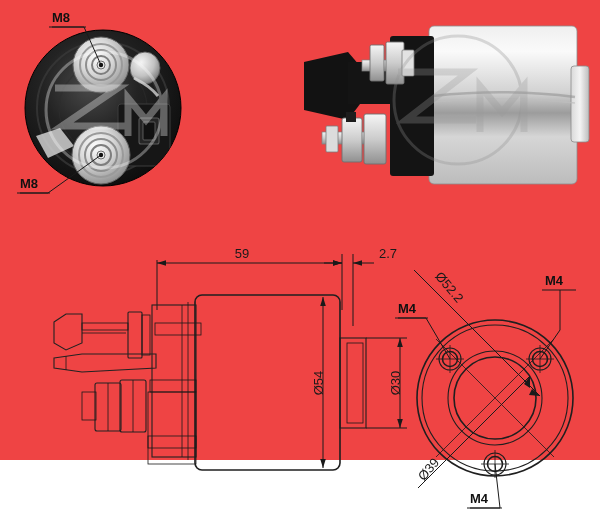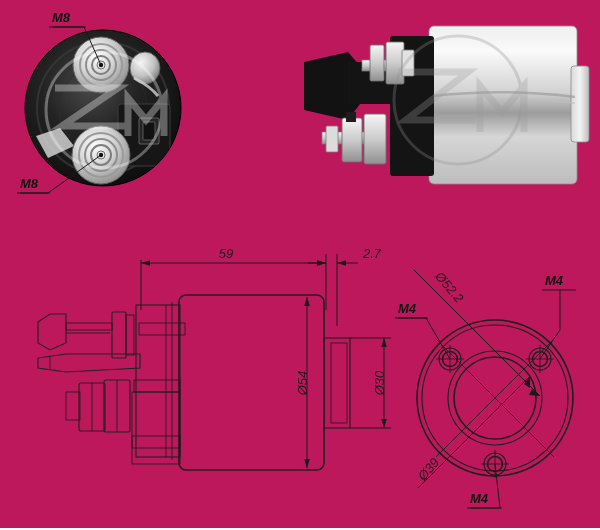--- a/index.html
+++ b/index.html
@@ -1,18 +1,18 @@
 <!DOCTYPE html>
 <html><head>
 <meta charset="utf-8">
 <title>Solenoid Technical Drawing</title>
 <style>
   html,body{margin:0;padding:0;background:#ffffff;}
   body{width:600px;height:530px;overflow:hidden;font-family:"Liberation Sans",sans-serif;}
-  #sheet{position:relative;width:600px;height:528px;background:#be185d;font-style:italic;}
+  #sheet{position:relative;width:600px;height:460px;background:#ef4444;}
   .panel{position:absolute;}
   svg{display:block;}
   .dimtxt{font-family:"Liberation Sans",sans-serif;font-size:13px;fill:#1a1a1a;}
   .lbltxt{font-family:"Liberation Sans",sans-serif;font-size:13px;font-weight:bold;fill:#111111;}
   .photolbl{font-family:"Liberation Sans",sans-serif;font-size:13px;font-weight:bold;fill:#111111;}
   .ln{stroke:#1a1a1a;stroke-width:1;fill:none;}
   .lnthin{stroke:#1a1a1a;stroke-width:0.8;fill:none;}
   .lnmed{stroke:#222;stroke-width:1.1;fill:none;}
   .face{fill:none;stroke:#1f1f1f;stroke-width:1.6;}
   .face2{fill:none;stroke:#1f1f1f;stroke-width:1.1;}
@@ -152,21 +152,21 @@
       </g>
 
       <g opacity="0.30">
         <circle cx="168" cy="100" r="64" fill="none" stroke="#8e8e8e" stroke-width="3"></circle>
         <path d="M108 72 L178 72 L116 120 L186 120" fill="none" stroke="#9a9a9a" stroke-width="7"></path>
         <path d="M190 132 L190 86 L212 112 L234 86 L234 132" fill="none" stroke="#9a9a9a" stroke-width="7"></path>
       </g>
     </svg>
   </div>
 
-  <div class="panel" style="left:0px;top:240px;width:390px;height:290px;padding-left:36px;">
+  <div class="panel" style="left:16px;top:240px;width:390px;height:290px;padding-left:36px;">
     <svg width="390" height="290" viewBox="0 0 390 290">
 
       <g>
         <line class="ln" x1="105" y1="20" x2="105" y2="70"></line>
         <line class="ln" x1="290" y1="14" x2="290" y2="70"></line>
         <line class="ln" x1="105" y1="23" x2="290" y2="23"></line>
         <path d="M105 23 L114 20.2 L114 25.8 Z" fill="#1a1a1a"></path>
         <path d="M290 23 L281 20.2 L281 25.8 Z" fill="#1a1a1a"></path>
         <text class="dimtxt" x="190" y="18" text-anchor="middle">59</text>
       </g>

